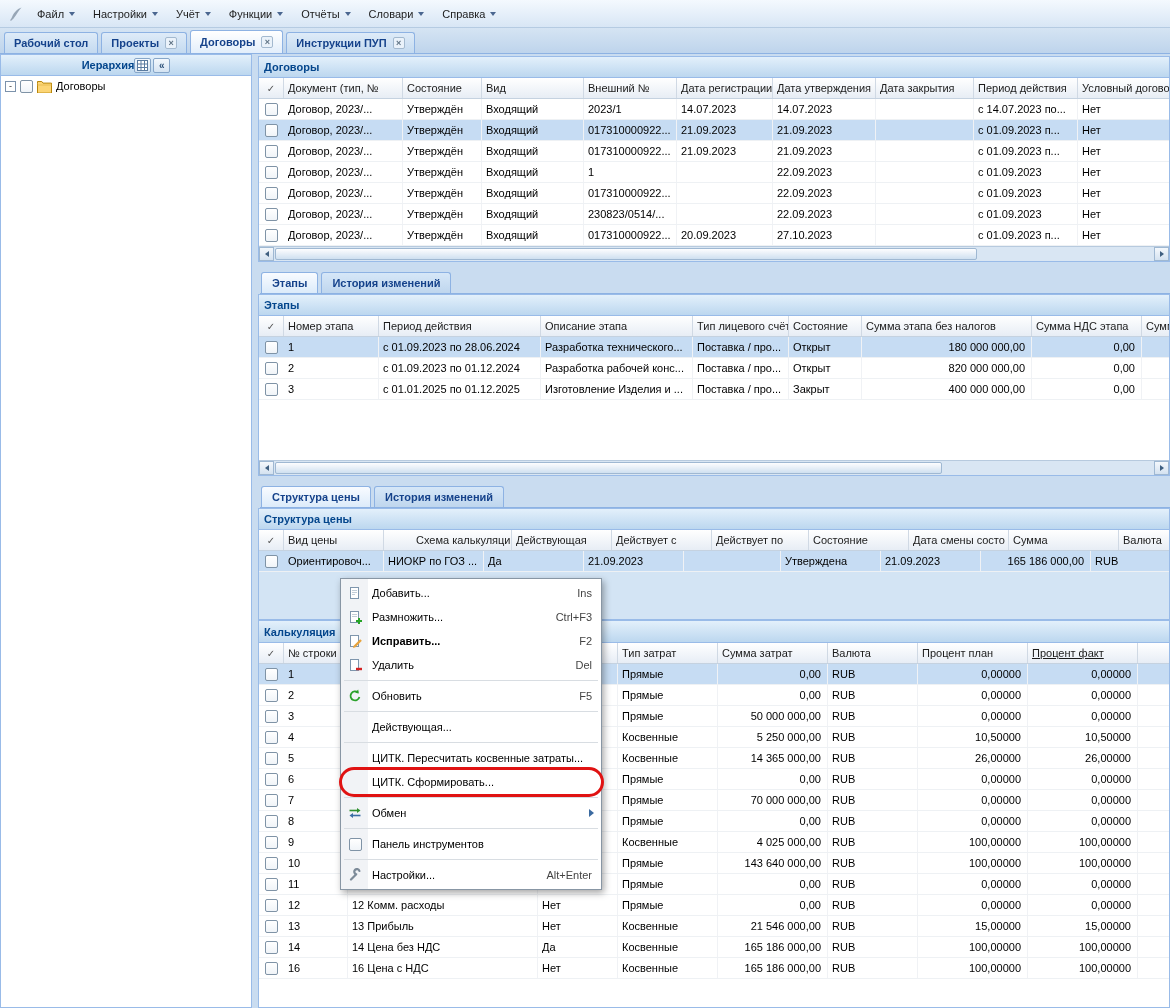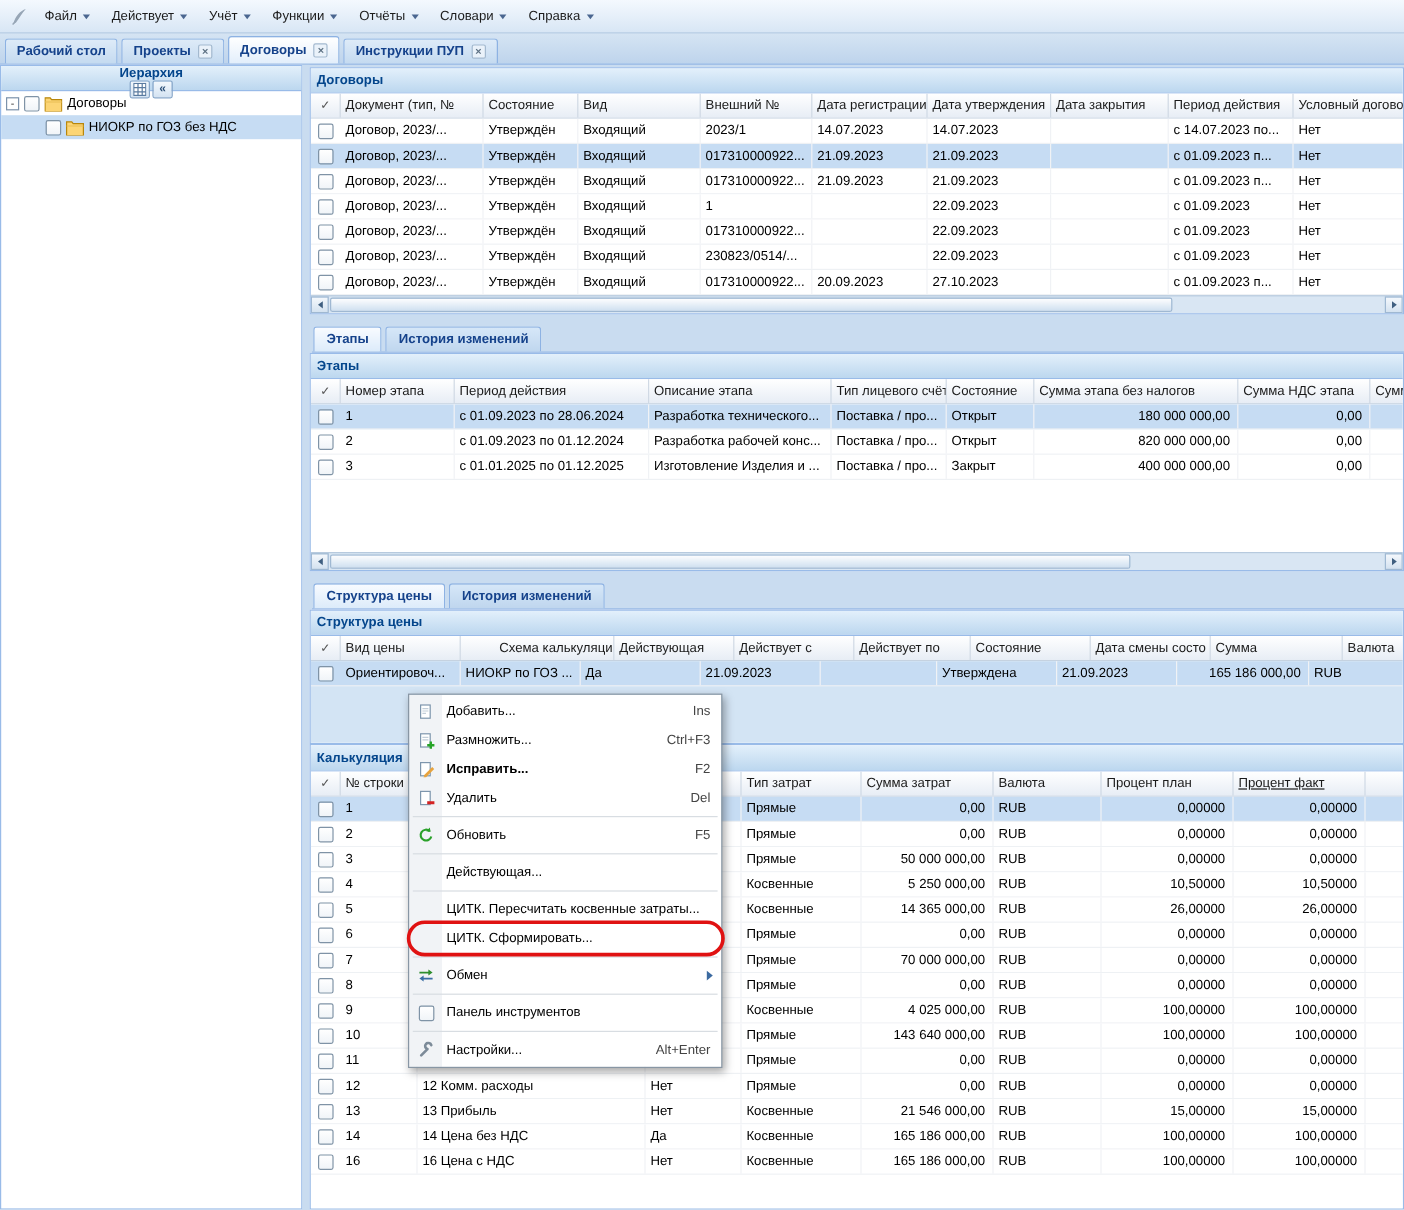--- a/index.html
+++ b/index.html
@@ -28,21 +28,21 @@
     width:12px; height:12px; line-height:10px; text-align:center; border-radius:2px; }
   
   .content { position:absolute; top:54px; left:0; width:1170px; height:954px; background:#c9dcf0; }
   .left-panel { position:absolute; left:0; top:0; width:252px; height:954px;
     border:1px solid #99bbe8; background:#fff; }
   .splitter { position:absolute; left:252px; top:0; width:6px; height:954px; background:#c9dcf0; }
   .main { position:absolute; left:258px; top:0; width:912px; height:954px; }
   .panel-title { height:21px; flex:none; background:linear-gradient(#e3f0fb,#bcd7ef);
     border-bottom:1px solid #99bbe8; display:flex; align-items:center; padding:0 5px;
     color:#04468c; font-weight:bold; white-space:nowrap; }
-  .lp-title { justify-content:space-between;flex-direction:column; }
+  .lp-title { justify-content:center; }
   .lp-btns { display:flex; gap:2px; }
   .lp-btn { width:17px; height:15px; display:flex; align-items:center; justify-content:center;
     border:1px solid #86a6c9; border-radius:2px; background:linear-gradient(#f3f8fd,#d4e3f2);
     color:#2b4f77; font-size:10px; font-weight:bold; cursor:default; }
   
   .tree-row { height:20px; display:flex; align-items:center; gap:4px; white-space:nowrap; }
   .tree-row.selected { background:#c6dcf3; }
   .exp { width:11px; height:11px; flex:none; border:1px solid #7c92ab; background:#fff;
     font-size:9px; line-height:9px; text-align:center; color:#333; }
   .exp-spacer { width:11px; flex:none; }
@@ -113,21 +113,21 @@
         <path d="M3 14 C5 7 9 3 13.5 1.5 C10.5 4.5 8.5 9 5.5 12.5 Z" fill="#97a6b6"></path>
         <path d="M2.5 14.5 L5 12" stroke="#97a6b6" stroke-width="1.2" fill="none"></path>
       </svg>
   </span>
   <div class="menu-items" id="menu-items">
       <div class="menu-item">
         <span>Файл</span>
         <span class="caret"></span>
       </div>
       <div class="menu-item">
-        <span>Действует</span>
+        <span>Настройки</span>
         <span class="caret"></span>
       </div>
       <div class="menu-item">
         <span>Учёт</span>
         <span class="caret"></span>
       </div>
       <div class="menu-item">
         <span>Функции</span>
         <span class="caret"></span>
       </div>
@@ -183,31 +183,20 @@
         <div class="tree-row" style="padding-left: 4px;">
           <span class="exp">-</span>
           <span class="checkbox"></span>
           <span class="tree-folder">
             <svg width="15" height="13" viewBox="0 0 15 13">
               <path d="M0.5 3.5 v-2 h4.3 l1.2 1.6 h8.5 v10 h-14 z" fill="#fcd575" stroke="#b8860b"></path>
               <path d="M0.5 5 h14" stroke="#e8bd55" stroke-width="1"></path>
             </svg>
           </span>
           <span class="tree-label">Договоры</span>
-        </div>
-        <div class="tree-row selected" style="padding-left: 22px;">
-          <span class="exp-spacer"></span>
-          <span class="checkbox"></span>
-          <span class="tree-folder">
-            <svg width="15" height="13" viewBox="0 0 15 13">
-              <path d="M0.5 3.5 v-2 h4.3 l1.2 1.6 h8.5 v10 h-14 z" fill="#fcd575" stroke="#b8860b"></path>
-              <path d="M0.5 5 h14" stroke="#e8bd55" stroke-width="1"></path>
-            </svg>
-          </span>
-          <span class="tree-label">НИОКР по ГОЗ без НДС</span>
         </div>
       </div>
   </div>
 
   <div class="splitter"></div>
 
   <div class="main">
 
     <section class="panel sec-contracts">
       <div class="panel-title">

